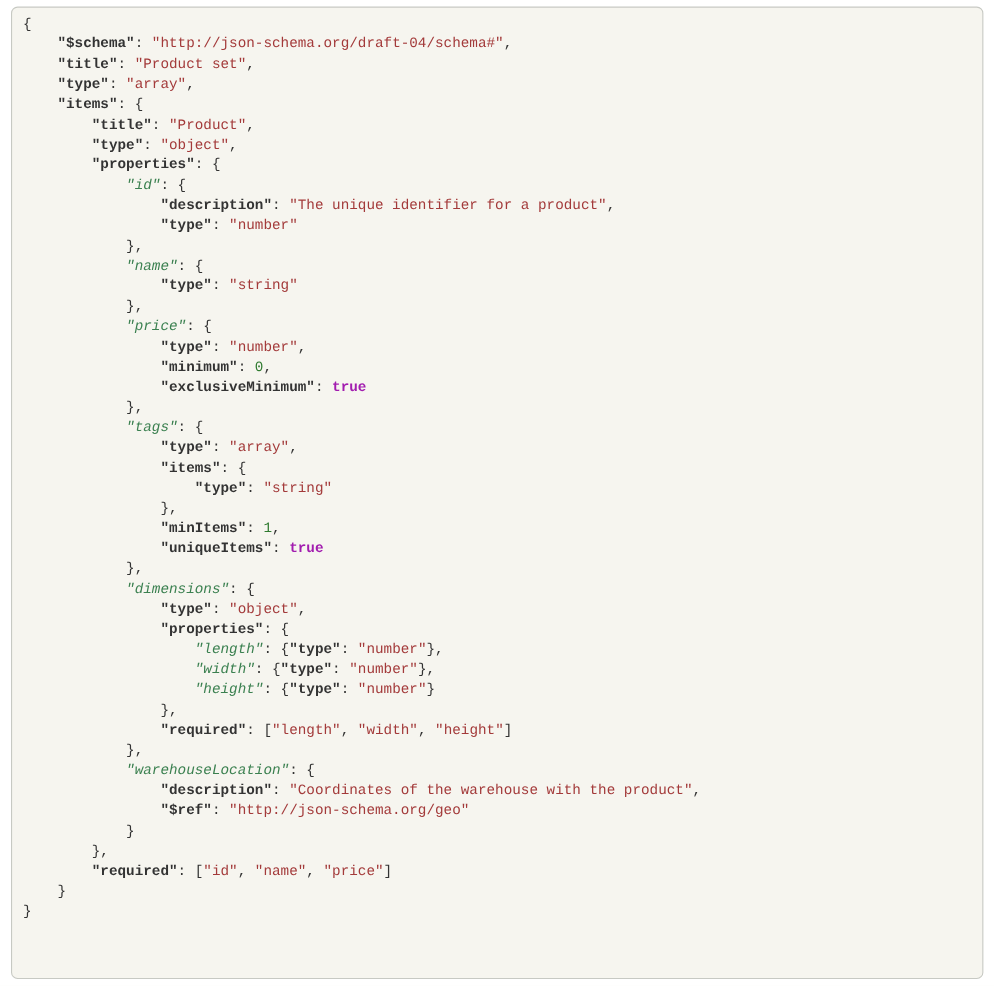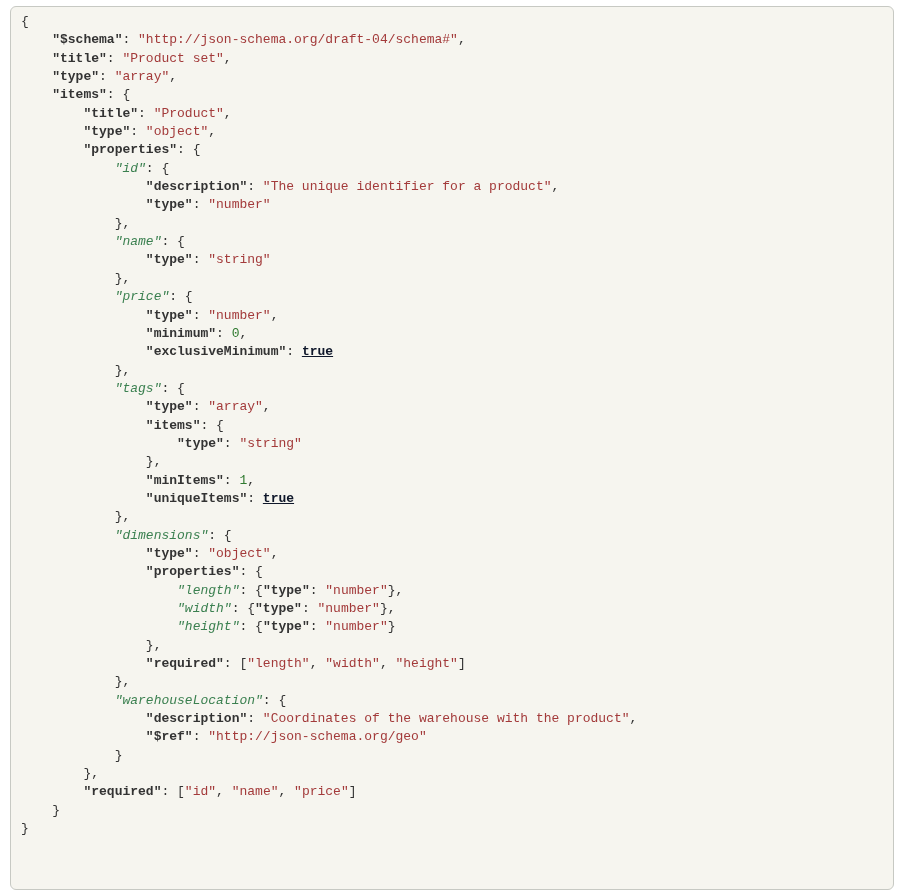--- a/index.html
+++ b/index.html
@@ -27,21 +27,21 @@
     font-size: 13px;
     line-height: 18.35px;
     color: #333333;
     white-space: pre;
   }
   .p  { color: #333333; }               
   .kq { color: #333333; font-weight: bold; } 
   .ik { color: #3b8050; font-style: italic; } 
   .s  { color: #a33a3a; }               
   .n  { color: #2f7a2f; }               
-  .b  { color: #0f172a; font-weight: bold; text-decoration: underline; } 
+  .b  { color: #a21caf; font-weight: bold; } 
 </style>
 </head>
 <body>
 
 <div class="code-box">
 <pre class="code"><span class="p">{</span>
     <span class="kq">"$schema"</span><span class="p">: </span><span class="s">"http://json-schema.org/draft-04/schema#"</span><span class="p">,</span>
     <span class="kq">"title"</span><span class="p">: </span><span class="s">"Product set"</span><span class="p">,</span>
     <span class="kq">"type"</span><span class="p">: </span><span class="s">"array"</span><span class="p">,</span>
     <span class="kq">"items"</span><span class="p">: </span><span class="p">{</span>

